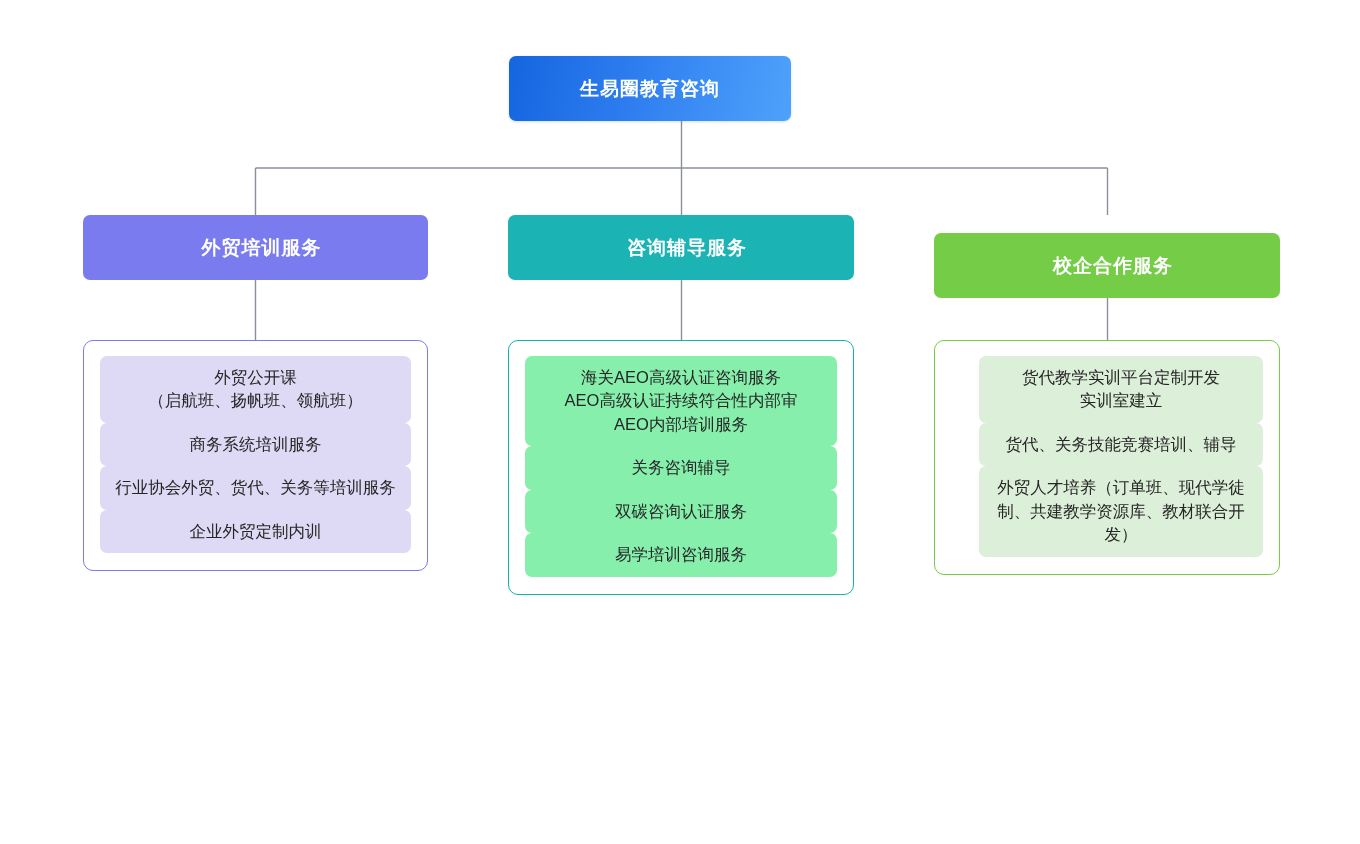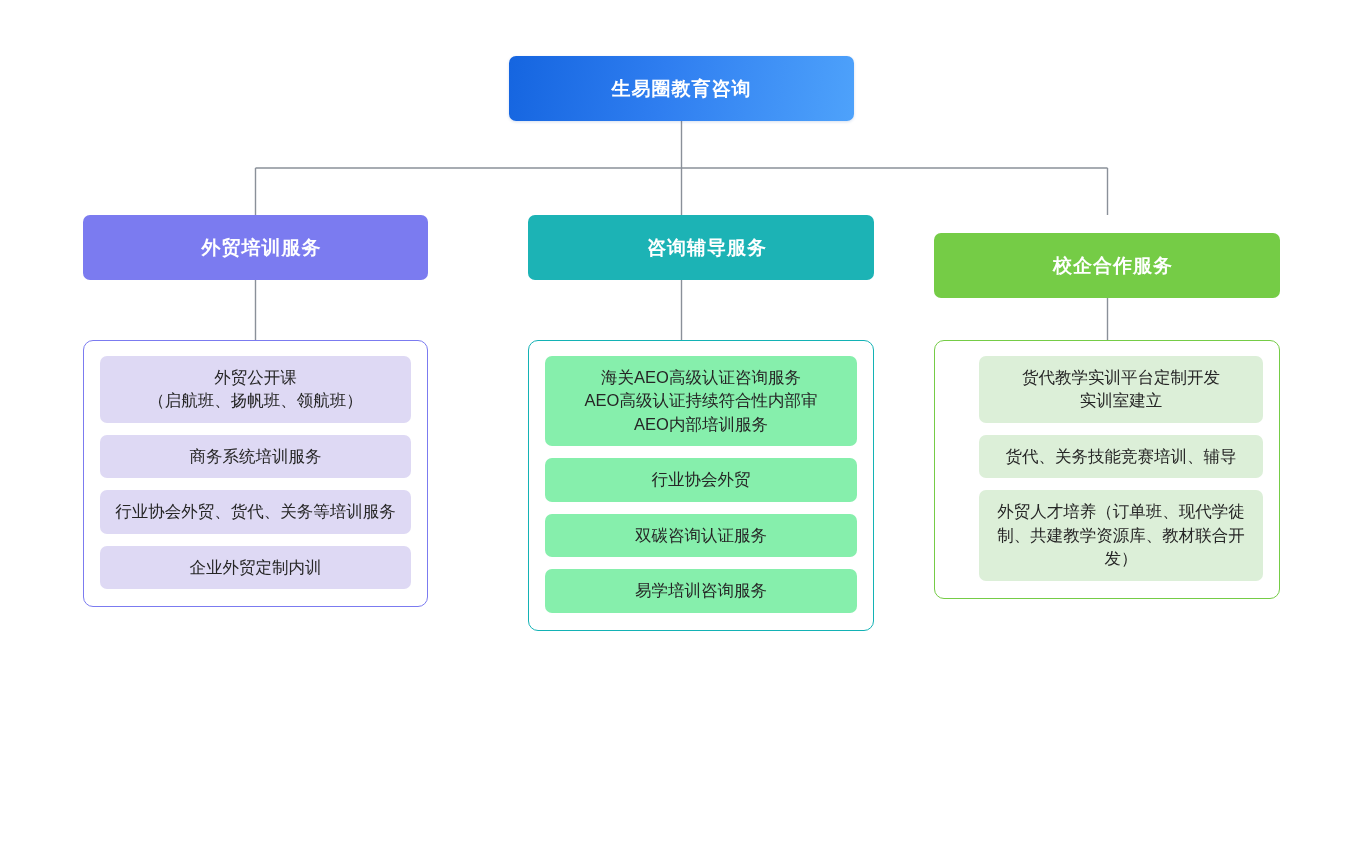--- a/index.html
+++ b/index.html
@@ -19,21 +19,21 @@
     width: 1360px;
     height: 844px;
     background: #ffffff;
   }
 
   
   .root-node {
     position: absolute;
     left: 509px;
     top: 56px;
-    width: 345px;
+    width: 282px;
     height: 65px;
     border-radius: 7px;
     background: linear-gradient(100deg, #1565e0 0%, #2f7ef0 45%, #4ea2fb 100%);
     color: #ffffff;
     display: flex;
     align-items: center;
     justify-content: center;
     font-size: 19px;
     font-weight: bold;
     letter-spacing: 1px;
@@ -49,21 +49,21 @@
     height: 844px;
     pointer-events: none;
   }
 
   
   .branch {
     position: absolute;
     top: 215px;
   }
   .branch-0 { left: 83px;  width: 345px; }
-  .branch-1 { left: 508px; width: 346px; margin-left: 20px; }
+  .branch-1 { left: 508px; width: 346px; }
   .branch-2 { left: 934px; width: 346px; }
 
   .branch-header {
     width: 100%;
     height: 65px;
     border-radius: 7px;
     display: flex;
     align-items: center;
     justify-content: center;
     color: #ffffff;
@@ -76,21 +76,20 @@
   .group-box {
     position: absolute;
     top: 125px;
     width: 100%;
     border-radius: 10px;
     border: 1.6px solid #888;
     background: #ffffff;
     padding: 15px 16px 17px 16px;
     display: flex;
     flex-direction: column;
-    gap: 12px;
   }
 
   .leaf {
     border-radius: 7px;
     display: flex;
     align-items: center;
     justify-content: center;
     text-align: center;
     color: #262626;
     font-size: 16.5px;
@@ -146,21 +145,21 @@
       <div class="leaf">企业外贸定制内训</div>
     </div>
   </div>
 
   <div class="branch branch-1 theme-teal">
     <div class="branch-header">咨询辅导服务</div>
     <div class="group-box">
       <div class="leaf">海关AEO高级认证咨询服务
 AEO高级认证持续符合性内部审
 AEO内部培训服务</div>
-      <div class="leaf">行业协会外贸</div>
+      <div class="leaf">关务咨询辅导</div>
       <div class="leaf">双碳咨询认证服务</div>
       <div class="leaf">易学培训咨询服务</div>
     </div>
   </div>
 
   <div class="branch branch-2 theme-green">
     <div class="branch-header">校企合作服务</div>
     <div class="group-box">
       <div class="leaf">货代教学实训平台定制开发
 实训室建立</div>

